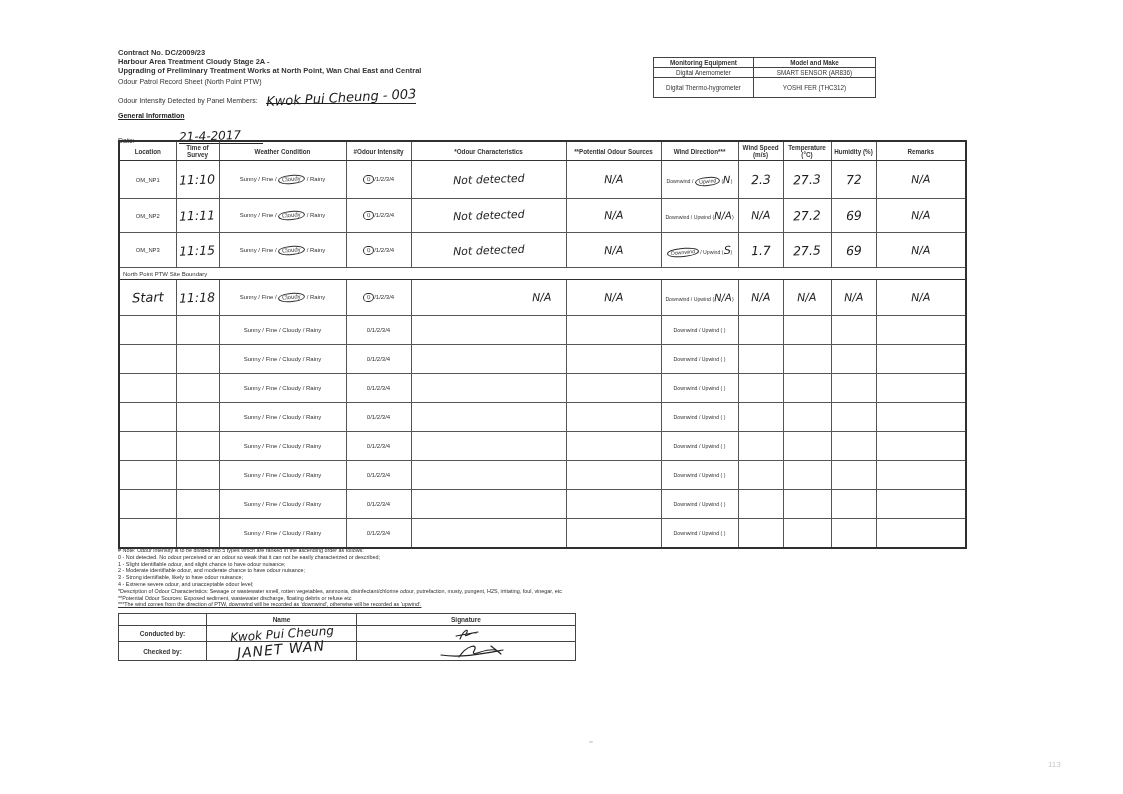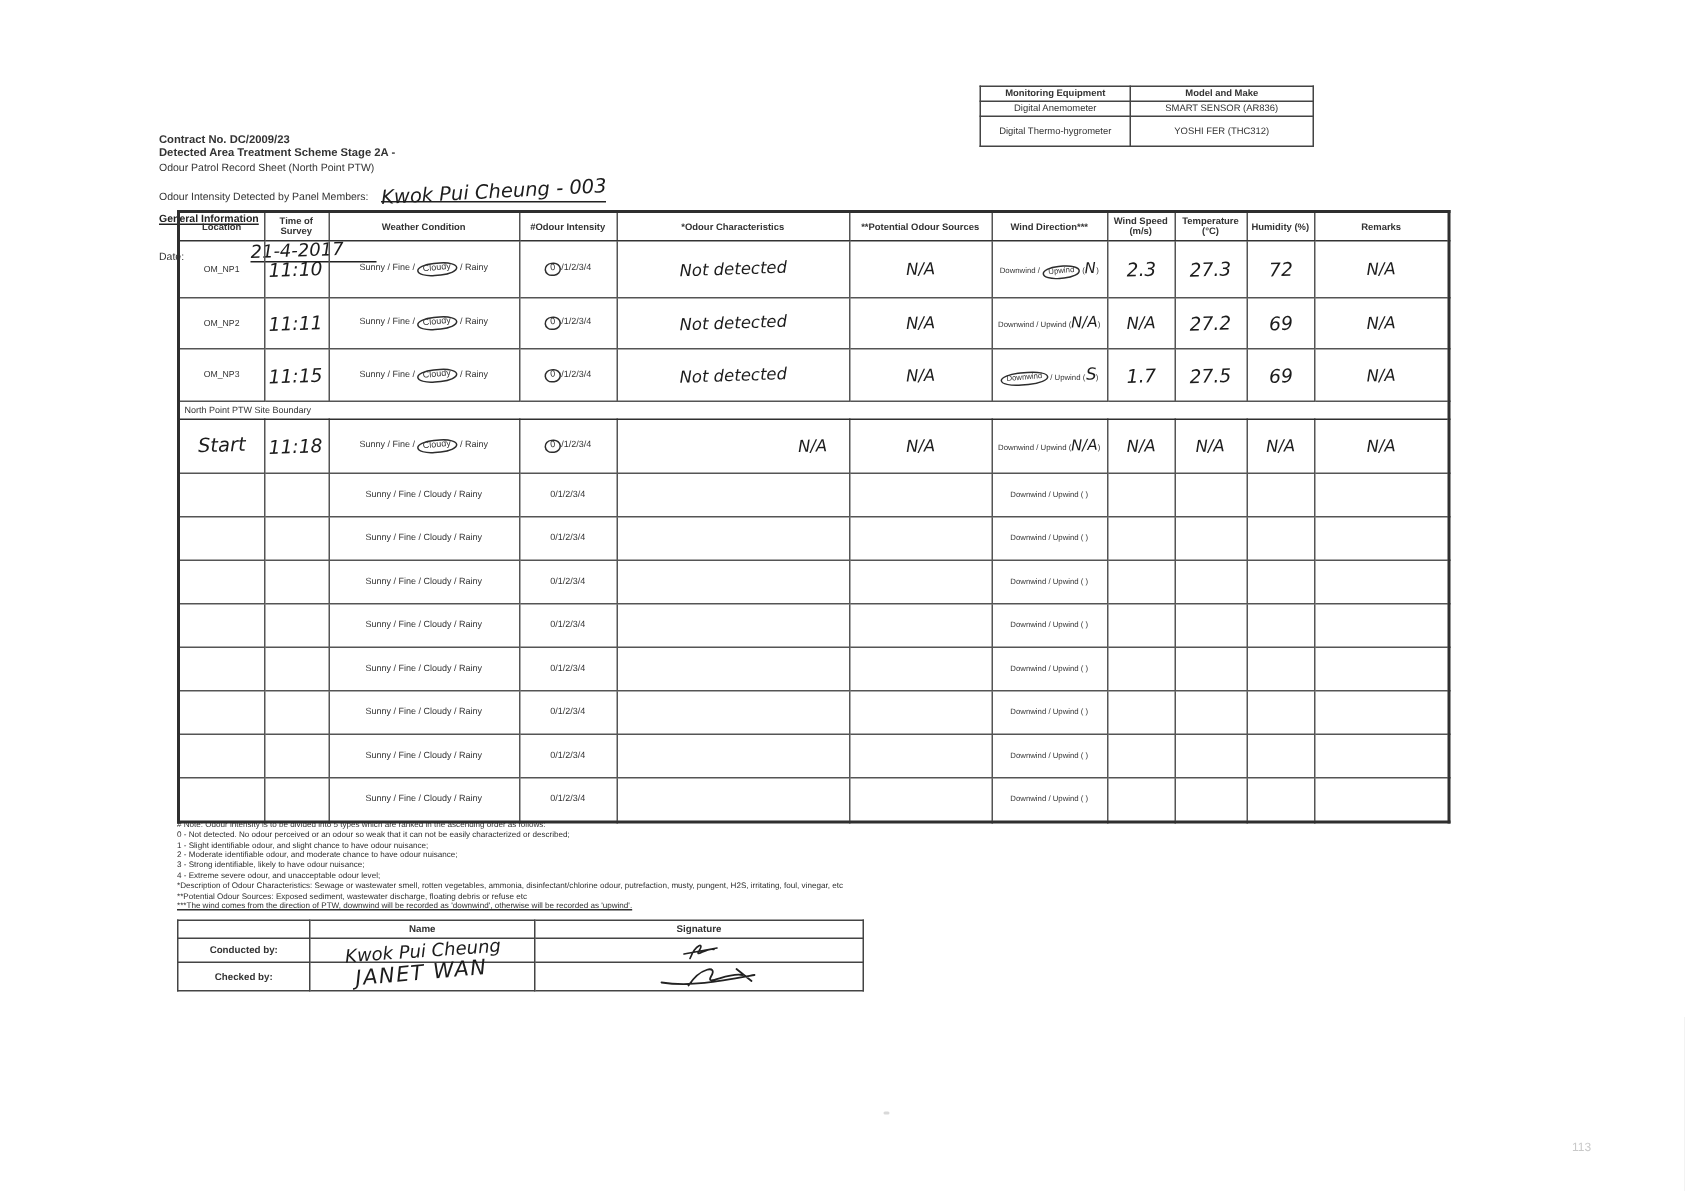--- a/index.html
+++ b/index.html
@@ -60,23 +60,24 @@
   .scrawl{font-size:14px;transform:rotate(-5deg) translateY(-2px);letter-spacing:1px;}
   .sigsvg{overflow:visible;display:block;margin:0 auto;}
   .faint{position:absolute;color:#c9c9c9;font-size:8px;}
   .speck{position:absolute;width:4px;height:2px;background:#d9d9d9;border-radius:1px;}
 </style>
 </head>
 <body>
 
 <div class="page">
 
-  <div class="abs" style="left:106px;top:48px;width:520px;margin-top:40px;">
+  <div class="abs" style="left:118px;top:48px;width:520px;">
     <div class="hline bold">Contract No. DC/2009/23</div>
-    <div class="hline bold">Detected Area Treatment Scheme Stage 2A -</div>
+    <div class="hline bold">Harbour Area Treatment Cloudy Stage 2A -</div>
+    <div class="hline bold">Upgrading of Preliminary Treatment Works at North Point, Wan Chai East and Central</div>
     <div class="sheet-title">Odour Patrol Record Sheet (North Point PTW)</div>
     <div class="panel-line">
       <span>Odour Intensity Detected by Panel Members:</span>
       <span class="uline" style="min-width:122px;"><span class="hw hw-lg">Kwok Pui Cheung - 003</span></span>
     </div>
     <div class="ginfo">General Information</div>
     <div class="date-line">
       <span>Date:</span>
       <span class="uline date-u"><span class="hw hw-md">21-4-2017</span></span>
     </div>

